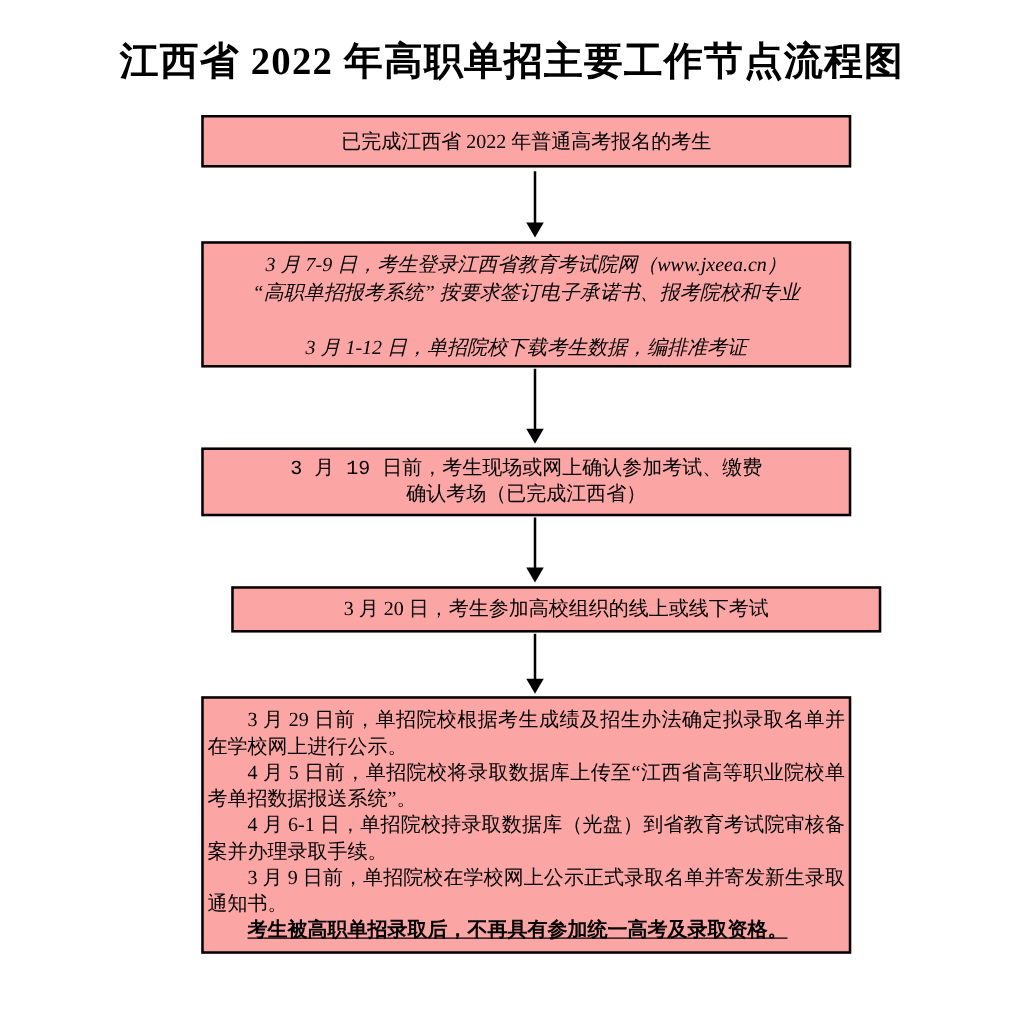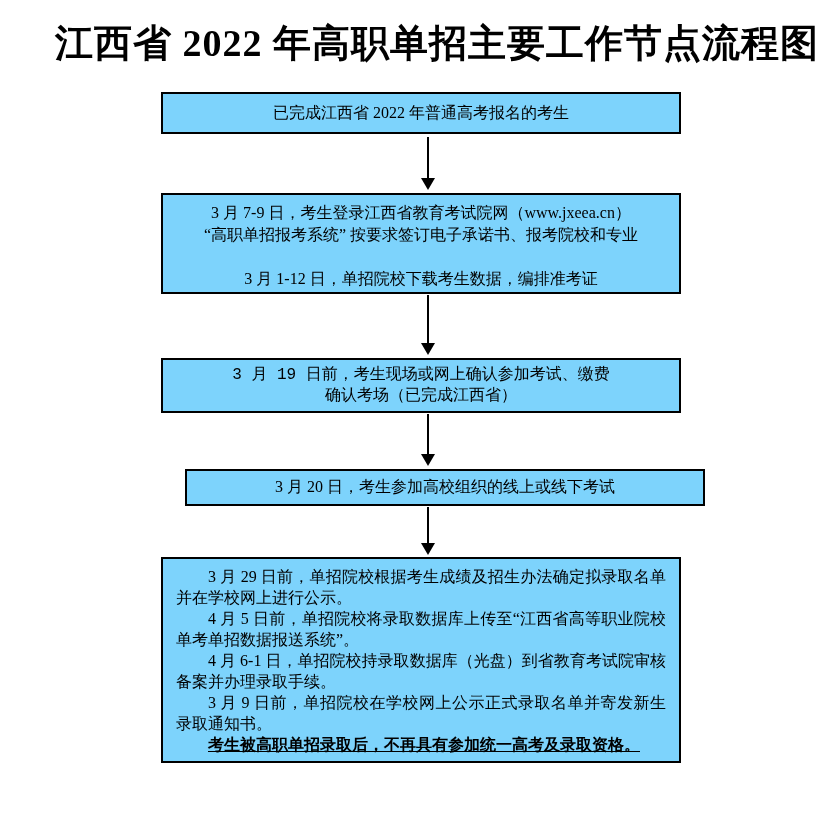--- a/index.html
+++ b/index.html
@@ -12,50 +12,51 @@
     width: 819px;
     height: 823px;
     background: #ffffff;
     color: #000000;
     font-family: "Liberation Serif", "DejaVu Serif", serif;
     font-size: 16px;
     overflow: hidden;
   }
   .title {
     position: absolute;
-    top: 18px;
+    top: 28px;
     left: 0;
     width: 100%;
-    text-align: right;
-    font-size: 38px;
+    text-align: center;
+    font-size: 31px;
     font-weight: 700;
     letter-spacing: 1px;
     white-space: nowrap;
   }
   .box {
     position: absolute;
     left: 161px;
     width: 520px;
     border: 2px solid #000000;
     box-sizing: border-box;
-    background: #7dd3fc;
+    background: #fca5a5;
   }
   .box-start {
     top: 92px;
     height: 42px;
     display: flex;
     align-items: center;
     justify-content: center;
   }
   .box-apply {
     top: 193px;
     height: 101px;
     padding-top: 7px;
     text-align: center;
     line-height: 22px;
+    font-style: italic;
   }
   .box-apply .gap-above {
     margin-top: 22px;
   }
   .box-confirm {
     top: 358px;
     height: 55px;
     display: flex;
     flex-direction: column;
     align-items: center;
@@ -68,21 +69,21 @@
     top: 469px;
     height: 37px;
     display: flex;
     align-items: center;
     justify-content: center;
     margin-left: 24px;
   }
   .box-admission {
     top: 557px;
     height: 206px;
-    padding: 7px 13px;
+    padding: 7px 3px;
     line-height: 21px;
     box-sizing: border-box;
   }
   .box-admission p {
     margin: 0;
     text-indent: 2em;
     text-align: justify;
   }
   .bold-note {
     font-weight: 700;

